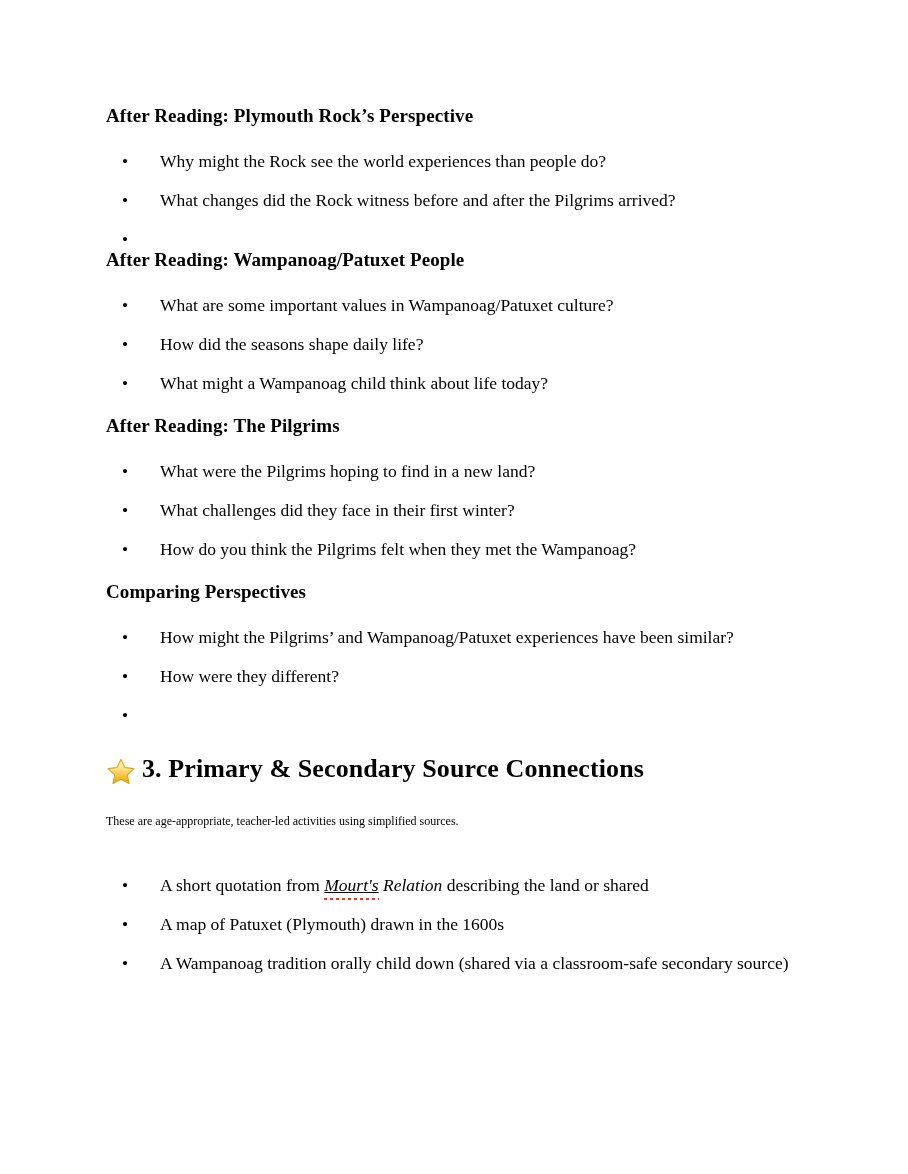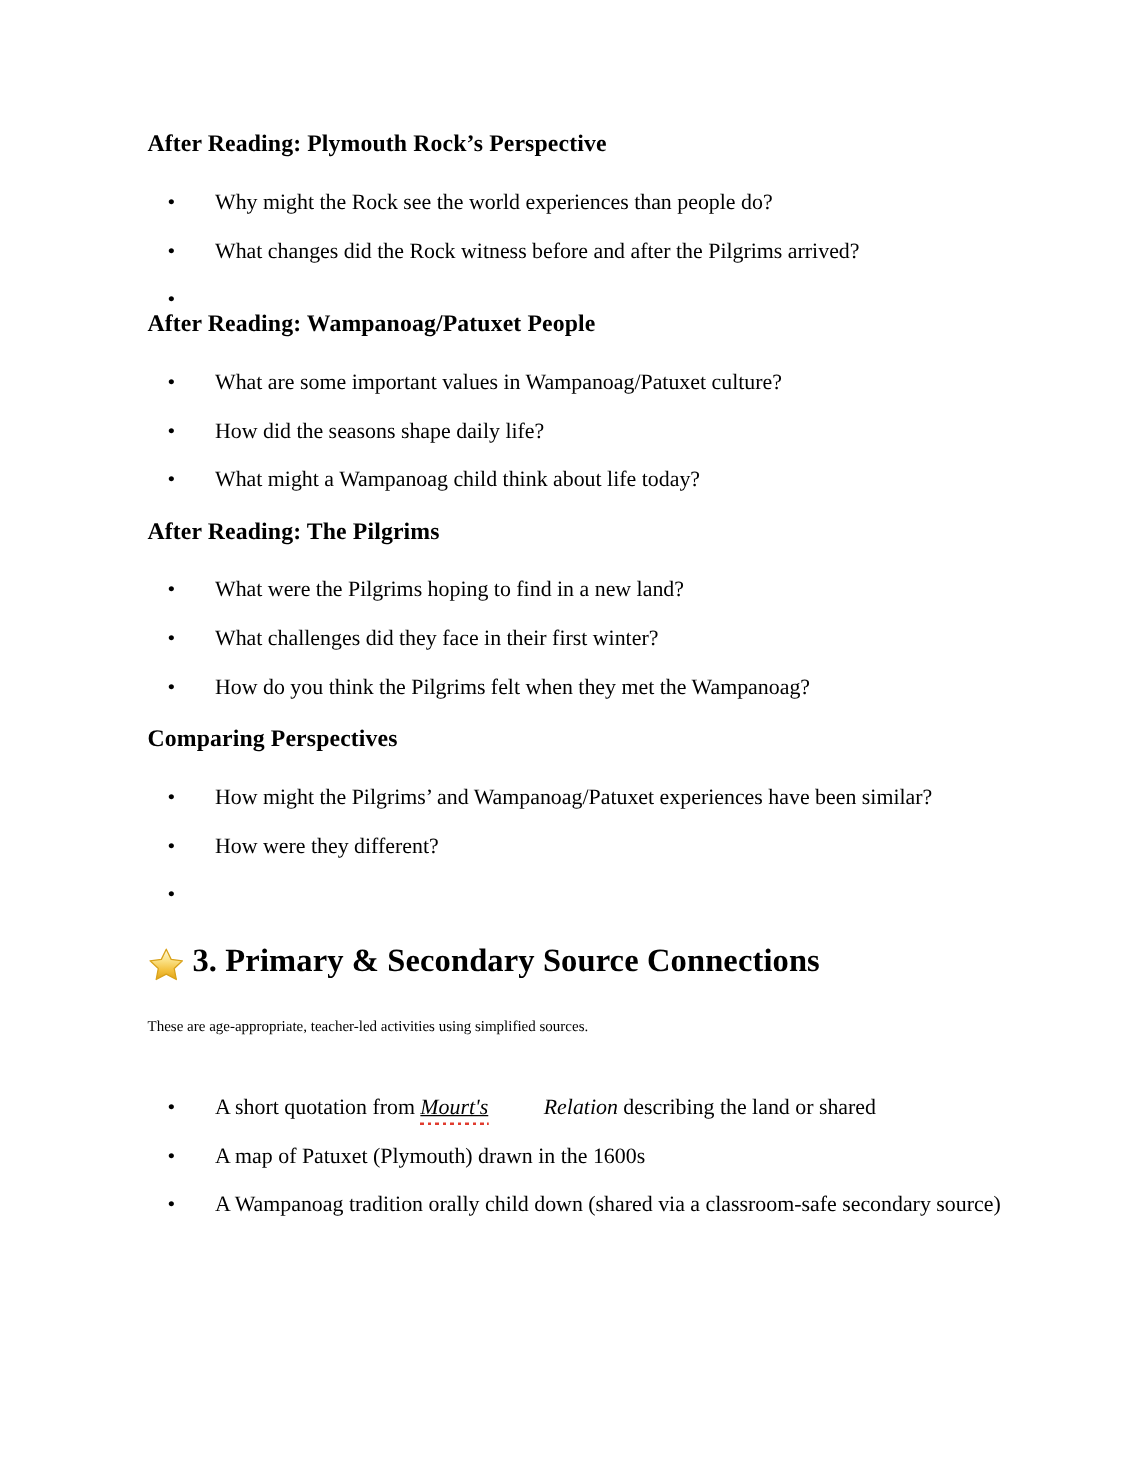--- a/index.html
+++ b/index.html
@@ -19,21 +19,21 @@
     position: relative;
     width: 908px;
     height: 1174px;
     background: #ffffff;
     box-sizing: border-box;
     padding: 0;
     overflow: hidden;
   }
   .content {
     position: absolute;
-    left: 118px;
+    left: 106px;
     top: 104px;
     width: 700px;
   }
   h2.section-heading {
     font-family: "Liberation Serif", "DejaVu Serif", serif;
     font-size: 19px;
     font-weight: bold;
     margin: 0;
     padding: 0;
     line-height: 24px;
@@ -81,21 +81,21 @@
   .spacer-after-heading { height: 22px; }
   .spacer-section-gap { height: 20px; }
   .spacer-big-gap { height: 48px; }
   .spacer-para { height: 24px; }
   p.body-text {
     font-size: 12px;
     line-height: 22px;
     margin: 0;
     padding: 0;
   }
-  .italic { font-style: italic; margin-left: 40px; }
+  .italic { font-style: italic; }
   .underline-misspell {
     font-style: italic;
     text-decoration: underline;
     text-decoration-color: #000000;
     position: relative;
     display: inline-block;
   }
   .underline-misspell::after {
     content: "";
     position: absolute;

